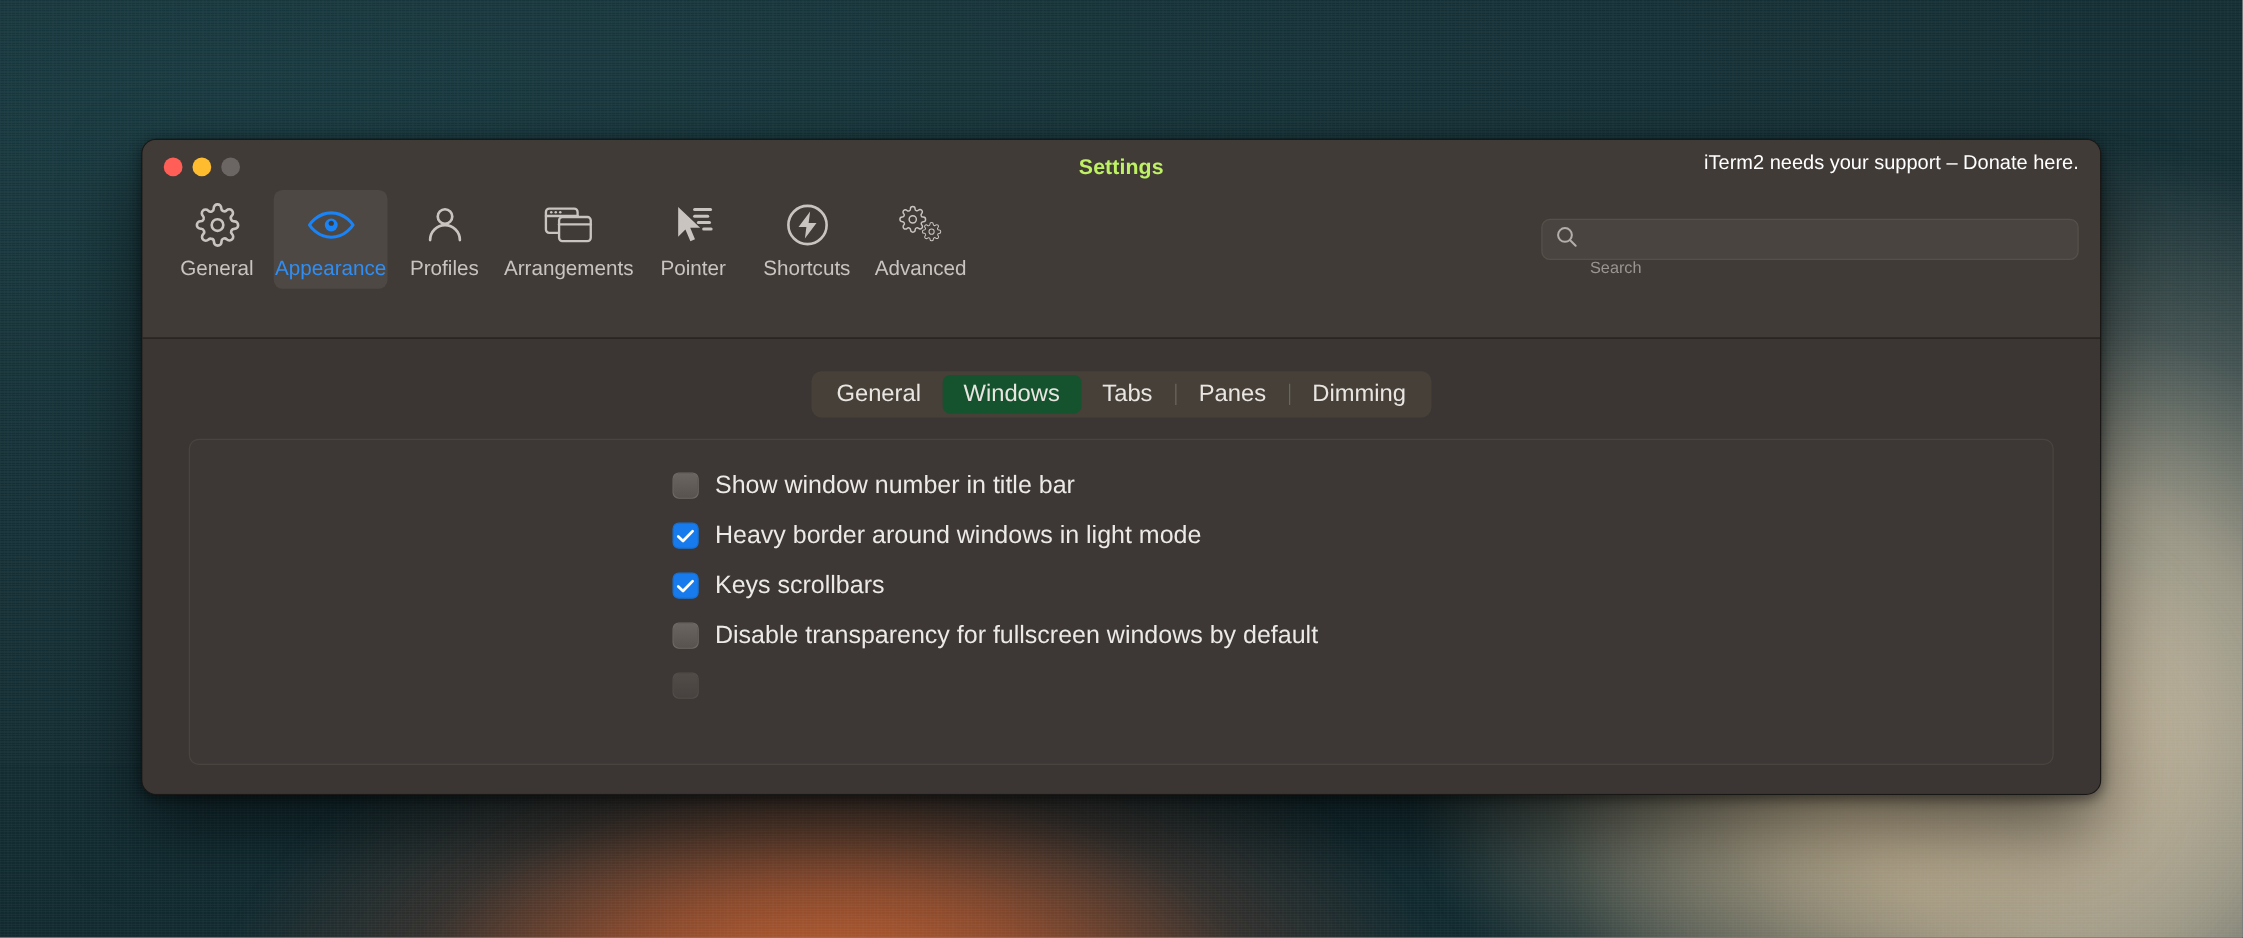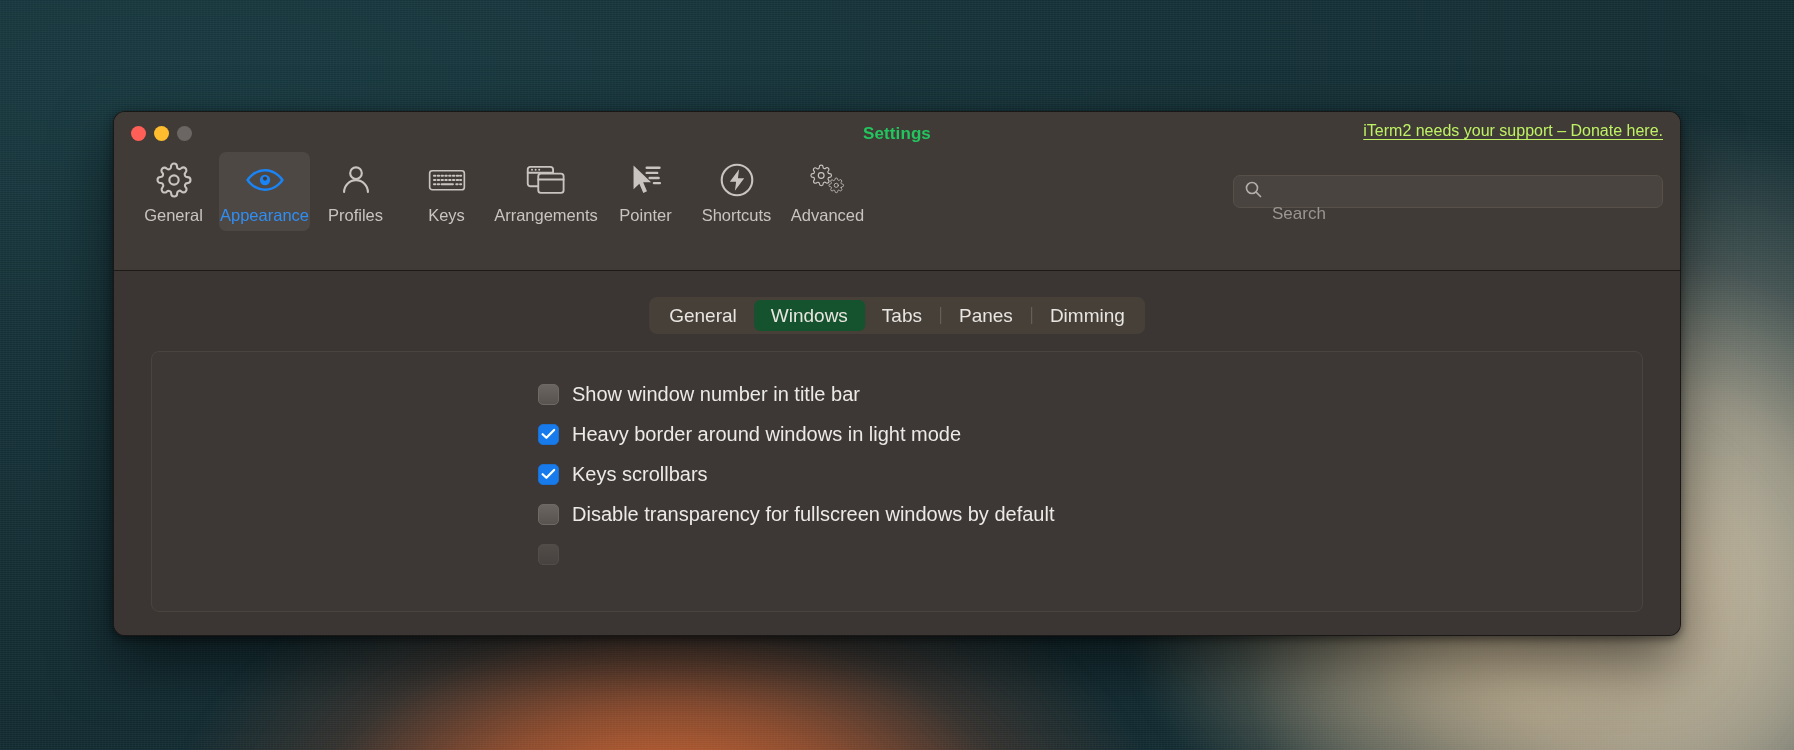--- a/index.html
+++ b/index.html
@@ -103,31 +103,30 @@
   .light.red    { background:#ff5f56; }
   .light.yellow { background:#febc2e; }
   .light.gray   { background:#6b6663; }
 
   #win-title {
     position:absolute;
     top: 12px; left:0; right:0;
     text-align:center;
     font-size: 17px;
     font-weight: bold;
-    color: #22c55e;
+    color: #bef264;
     letter-spacing:.1px;
   }
 
   #donate-link {
     position:absolute;
     top: 10px;
     right: 17px;
     font-size: 16px;
-    color: #bef264;
-    text-decoration: underline;
+    color: #ffffff;
     text-underline-offset: 3px;
     cursor: pointer;
     white-space: nowrap;
   }
 
   
   #toolbar {
     position:absolute;
     left: 14px;
     top: 40px;
@@ -171,21 +170,21 @@
     align-items:center;
     padding: 0 10px;
     gap: 9px;
   }
   #search-input {
     flex:1;
     background:transparent;
     border:none;
     outline:none;
     color:#f9a8d4;
-    font-size: 17px;
+    font-size: 13px;
     font-family:"Liberation Sans", sans-serif;
     margin-top:44px;
   }
   #search-input::placeholder { color:#9b9591; }
 
   
   #body {
     position:relative;
     height: 365px;
     background: #3b3633;
@@ -237,21 +236,21 @@
   #options-list {
     position:absolute;
     left: 386px;
     top: 26px;
     display:flex;
     flex-direction:column;
     gap: 8px;
   }
   .opt-row {
     display:flex;
-    align-items:center;
+    align-items:flex-start;
     gap: 13px;
     height: 32px;
     cursor: default;
   }
   .cb {
     width: 21px; height: 21px;
     border-radius: 5px;
     flex: 0 0 auto;
     display:flex;
     align-items:center;
@@ -329,35 +328,20 @@
         <div class="tb-item">
           <span class="tb-icon">
             <svg width="34" height="36" viewBox="0 0 24 24" fill="none" stroke="#c9c4c0" stroke-width="1.5" stroke-linecap="round" stroke-linejoin="round">
               <circle cx="12" cy="7.2" r="4.1"></circle>
               <path d="M3.6 20.5a8.4 8.4 0 0 1 16.8 0"></path>
             </svg>
           </span>
           <span class="tb-label">Profiles</span>
         </div>
 
-        <div class="tb-item">
-          <span class="tb-icon">
-            <svg width="38" height="32" viewBox="0 0 32 22" fill="none" stroke="#c9c4c0" stroke-width="1.4" stroke-linecap="round">
-              <rect x="1.4" y="3.2" width="29.2" height="16" rx="2.2"></rect>
-              <g stroke-width="1.7">
-                <path d="M5 7.4h1.2M8.2 7.4h1.2M11.4 7.4h1.2M14.6 7.4h1.2M17.8 7.4h1.2M21 7.4h1.2M24.2 7.4h1.2M27 7.4h.9"></path>
-                <path d="M5 11h1.2M8.2 11h1.2M11.4 11h1.2M14.6 11h1.2M17.8 11h1.2M21 11h1.2M24.2 11h1.2M27 11h.9"></path>
-                <path d="M5 14.6h1.2M8.2 14.6h1.2"></path>
-                <path d="M11.4 14.6h9.6"></path>
-                <path d="M23.8 14.6h1.2M27 14.6h.9"></path>
-              </g>
-            </svg>
-          </span>
-          <span class="tb-label">Keys</span>
-        </div>
 
         <div class="tb-item wide">
           <span class="tb-icon">
             <svg width="40" height="34" viewBox="0 0 30 24" fill="none" stroke="#c9c4c0" stroke-width="1.4" stroke-linecap="round" stroke-linejoin="round">
               <rect x="1.3" y="2.2" width="19" height="14.5" rx="2"></rect>
               <path d="M1.3 6.6h19"></path>
               <circle cx="4.5" cy="4.4" r=".75" fill="#c9c4c0" stroke="none"></circle>
               <circle cx="7.2" cy="4.4" r=".75" fill="#c9c4c0" stroke="none"></circle>
               <circle cx="9.9" cy="4.4" r=".75" fill="#c9c4c0" stroke="none"></circle>
               <rect x="9.2" y="7.2" width="19" height="14.5" rx="2" fill="#413b37"></rect>

